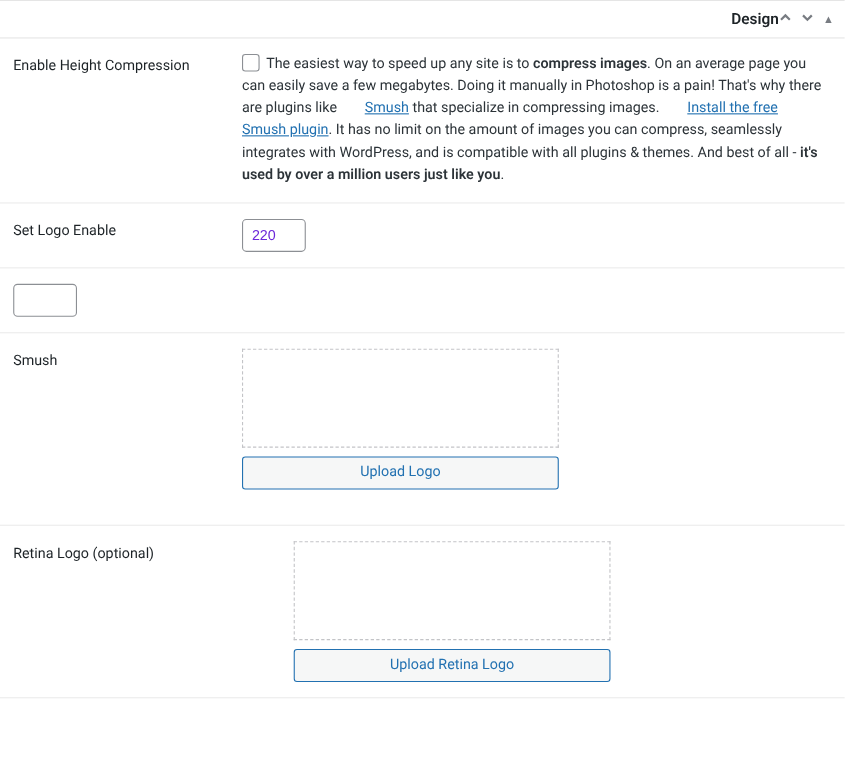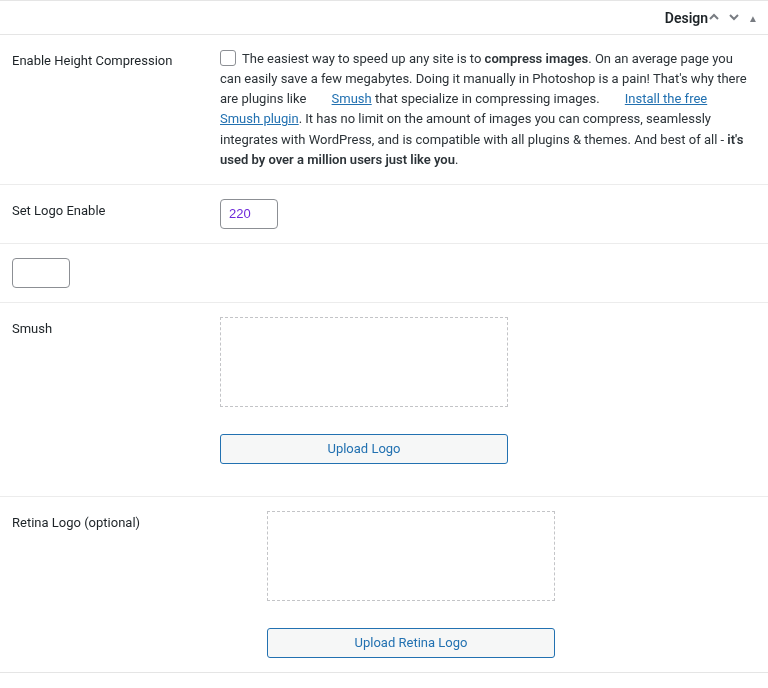--- a/index.html
+++ b/index.html
@@ -92,21 +92,21 @@
 
   .dropzone {
     width: 288px;
     height: 90px;
     border: 1px dashed #c3c4c7;
     background: #fff;
   }
   .upload-button {
     width: 288px;
     height: 30px;
-    margin-top: 27px;
+    margin-top: 8px;
     border: 1px solid #2271b1;
     background: #f6f7f7;
     color: #2271b1;
     font-size: 13px;
     border-radius: 3px;
     cursor: pointer;
     display: flex;
     align-items: center;
     justify-content: center;
   }

